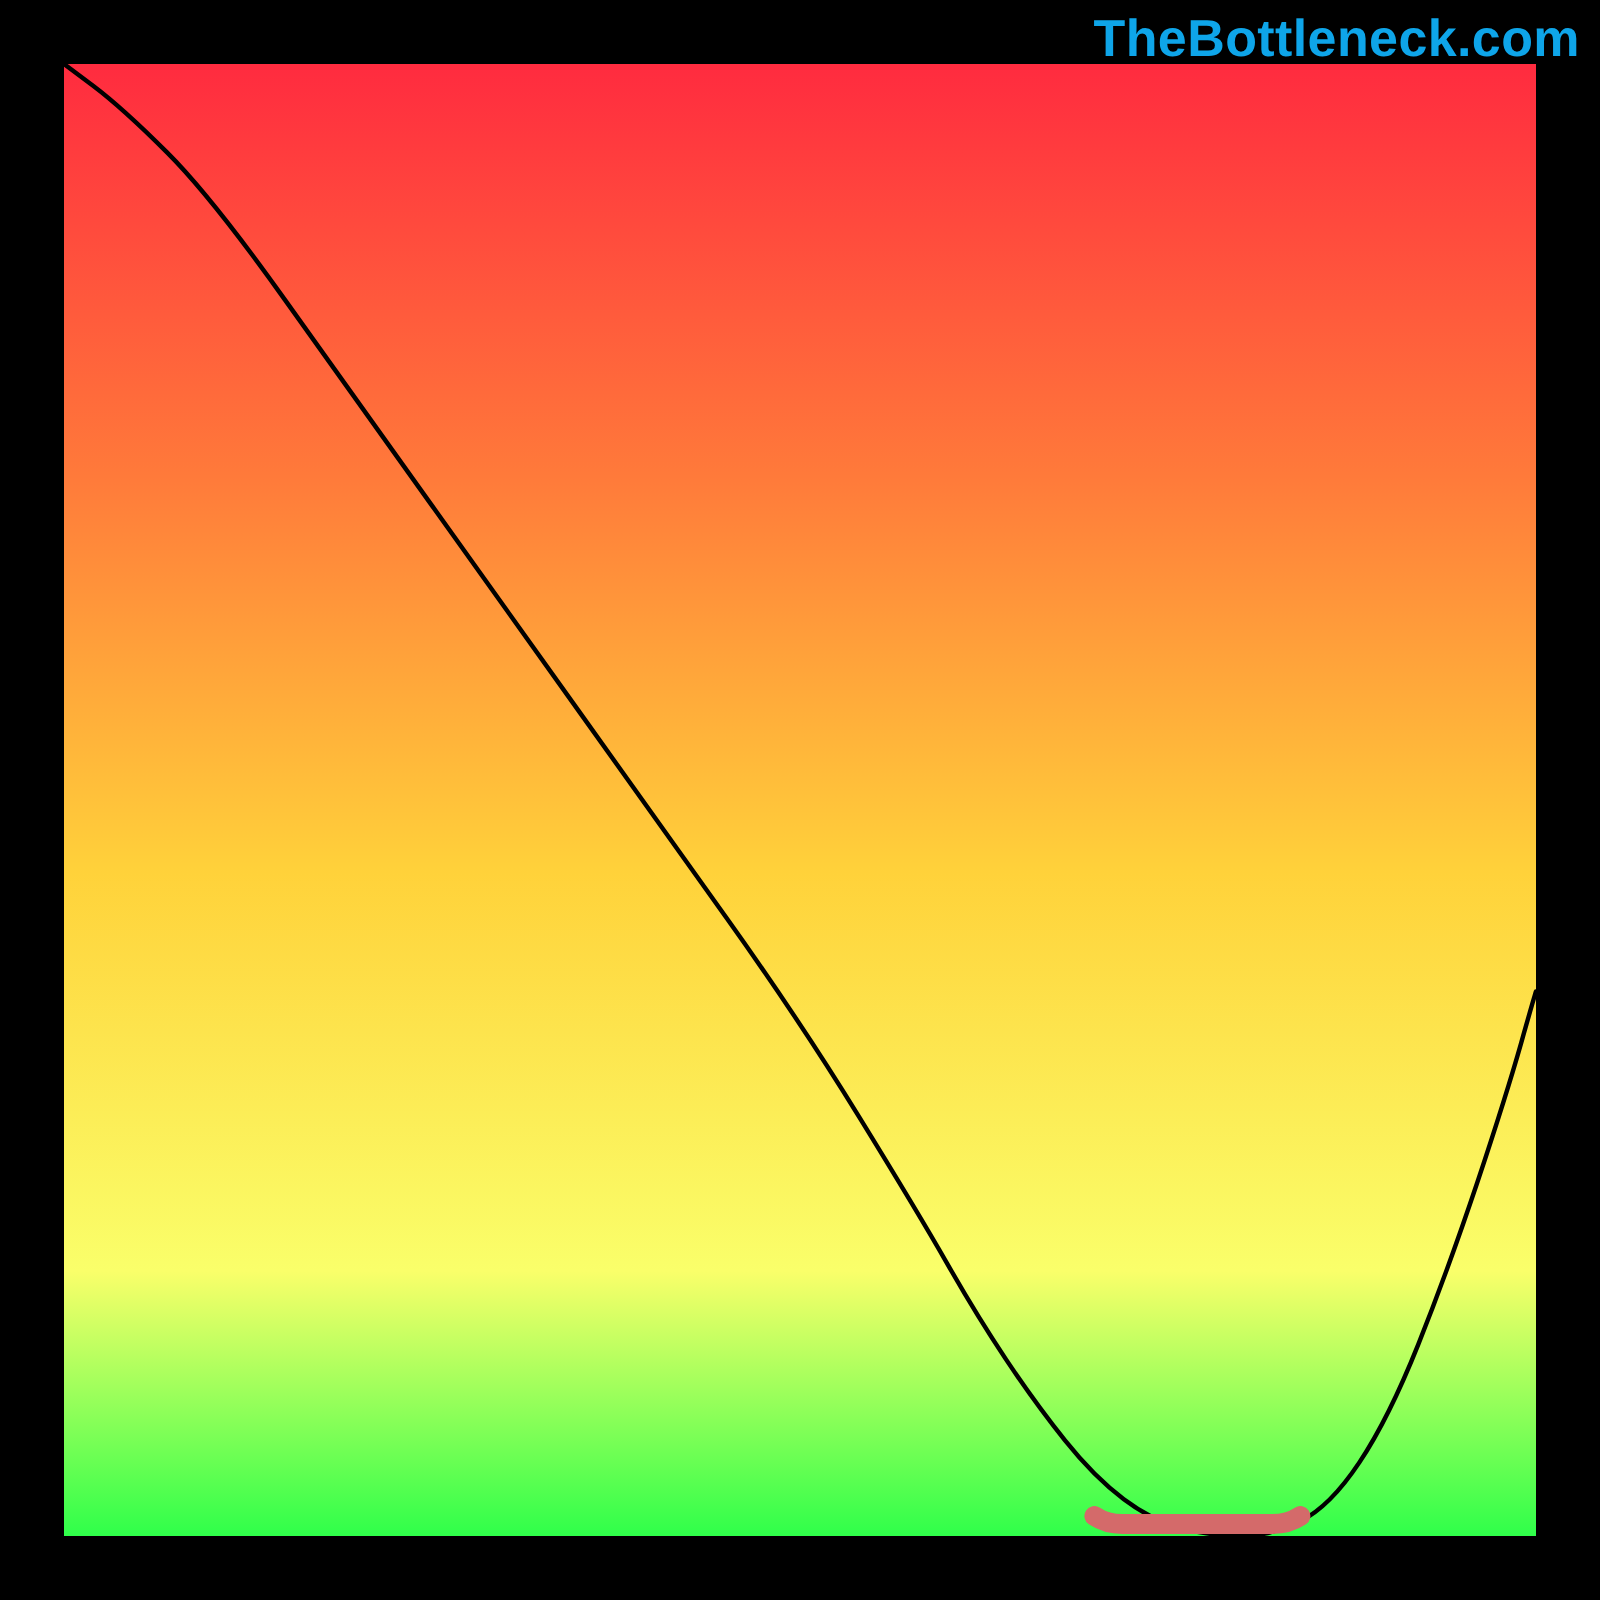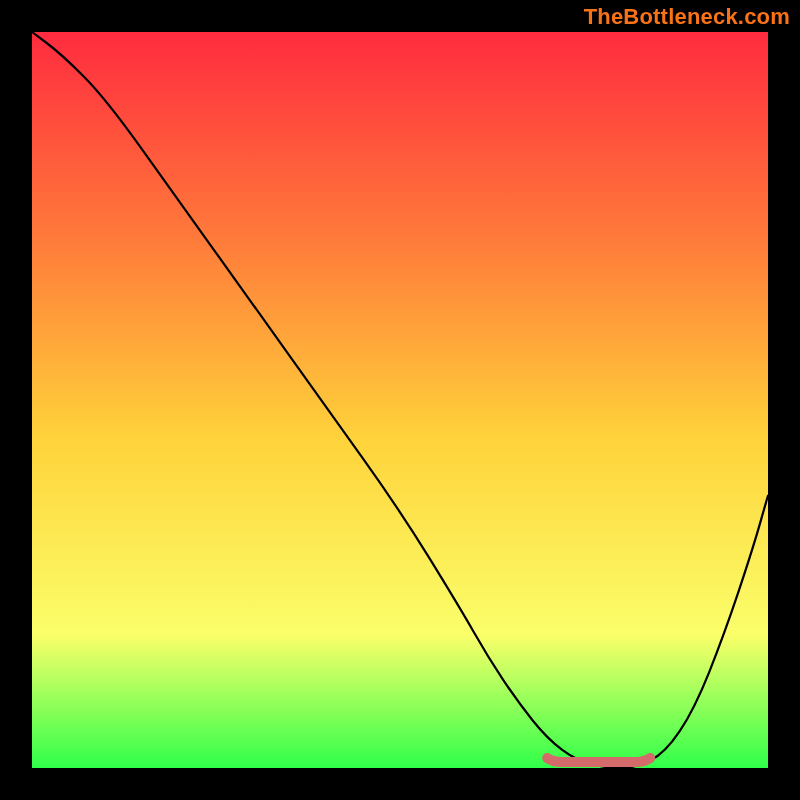--- a/index.html
+++ b/index.html
@@ -14,22 +14,22 @@
   .frame {
     position: relative;
     width: 800px;
     height: 800px;
     background: #000;
   }
   .watermark {
     position: absolute;
     top: 4px;
     right: 10px;
-    color: #f97316;
-    font-size: 22px;
+    color: #0ea5e9;
+    font-size: 26px;
     font-weight: 600;
     letter-spacing: 0.2px;
     z-index: 20;
   }
   .plot {
     position: absolute;
     left: 32px;
     top: 32px;
     width: 736px;
     height: 736px;

